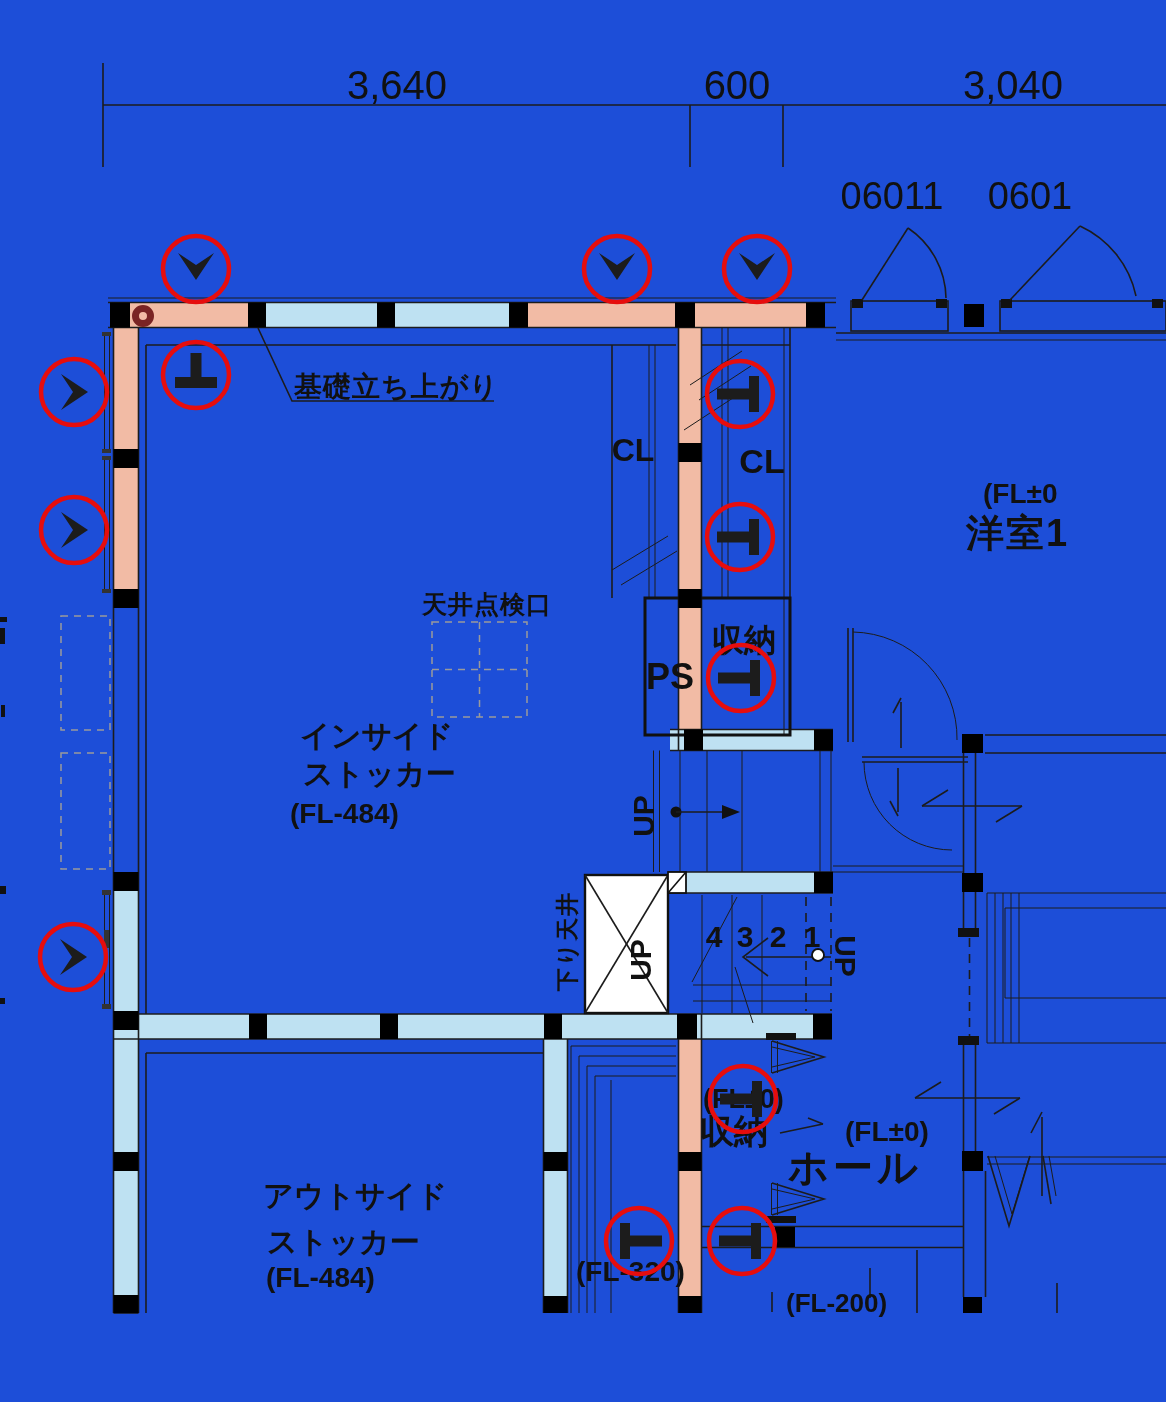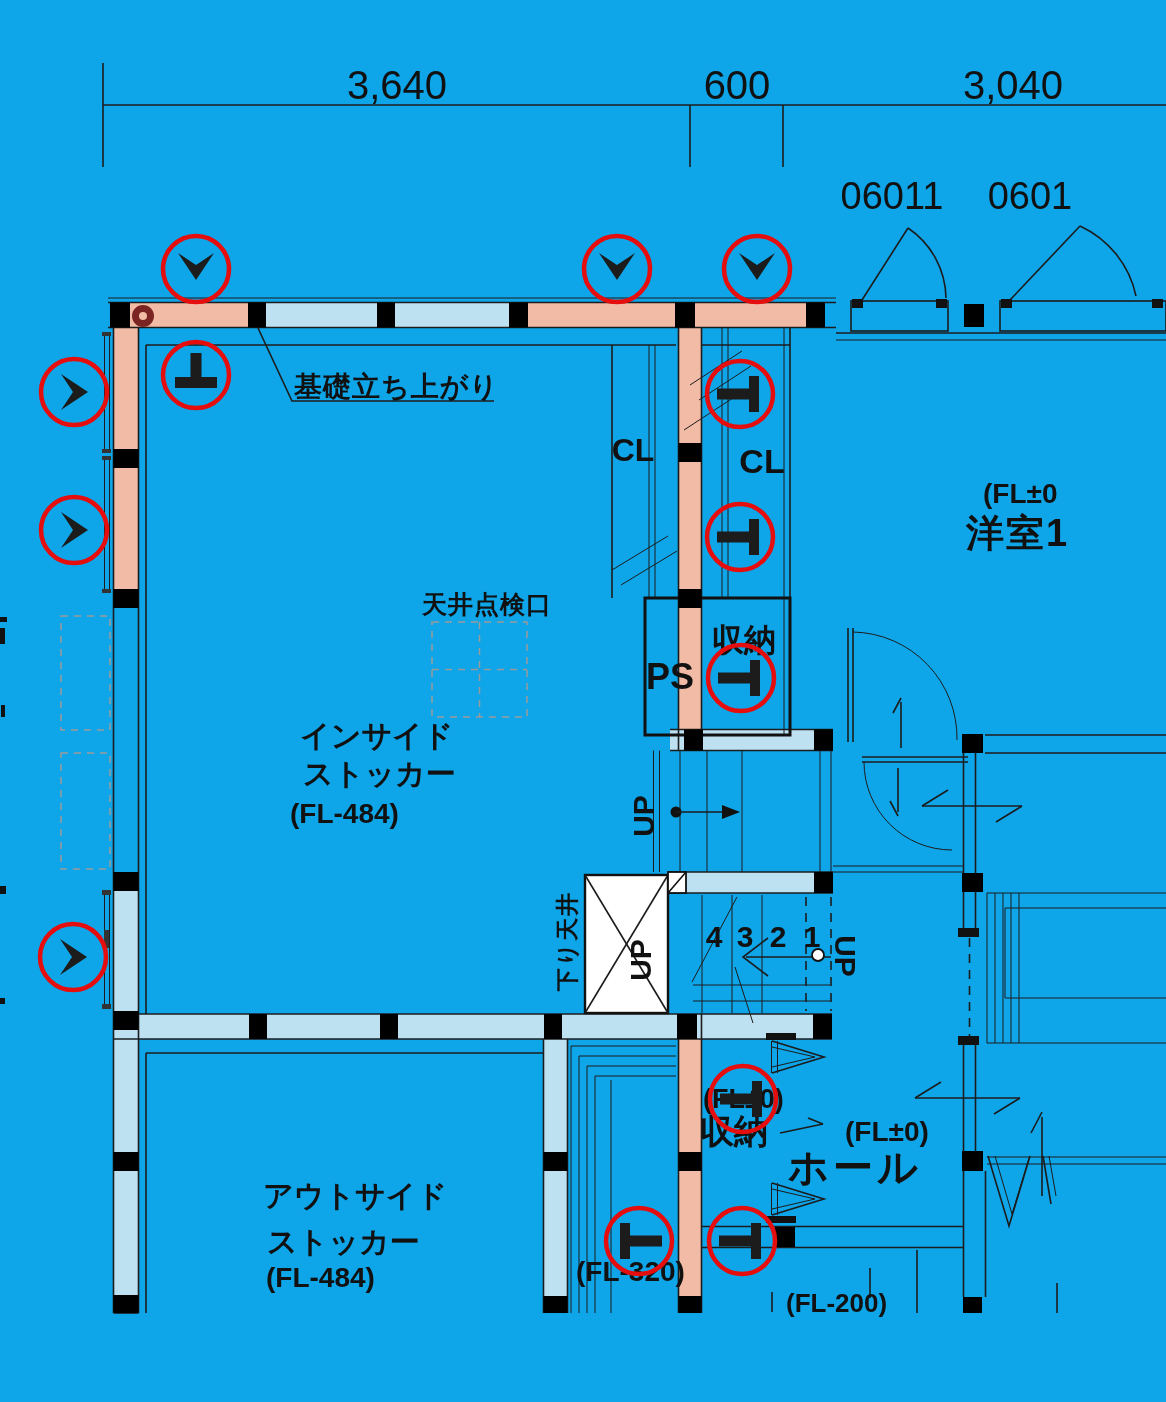--- a/index.html
+++ b/index.html
@@ -1,16 +1,16 @@
 <!DOCTYPE html>
 <html><head>
 <meta charset="utf-8">
 <style>
   html,body{margin:0;padding:0;background:#fff;}
-  #plan{position:relative;width:1166px;height:1402px;background:#0ea5e9;overflow:hidden;
+  #plan{position:relative;width:1166px;height:1402px;background:#1d4ed8;overflow:hidden;
         font-family:"Liberation Sans","DejaVu Sans",sans-serif;}
   svg{position:absolute;left:0;top:0;}
   
   .wp{fill:#F2BBA5;}        
   .wb{fill:#BEE1F2;}        
   .ln{stroke:#1c1c1c;stroke-width:1.6;fill:none;}
   .lnth{stroke:#1c1c1c;stroke-width:1;fill:none;}
   .lnbold{stroke:#111;stroke-width:3;fill:none;}
   .dash{stroke:#1c1c1c;stroke-width:1.6;fill:none;stroke-dasharray:9 7;}
   .dashg{stroke:#9a9a9a;stroke-width:1.5;fill:none;stroke-dasharray:7 6;}

